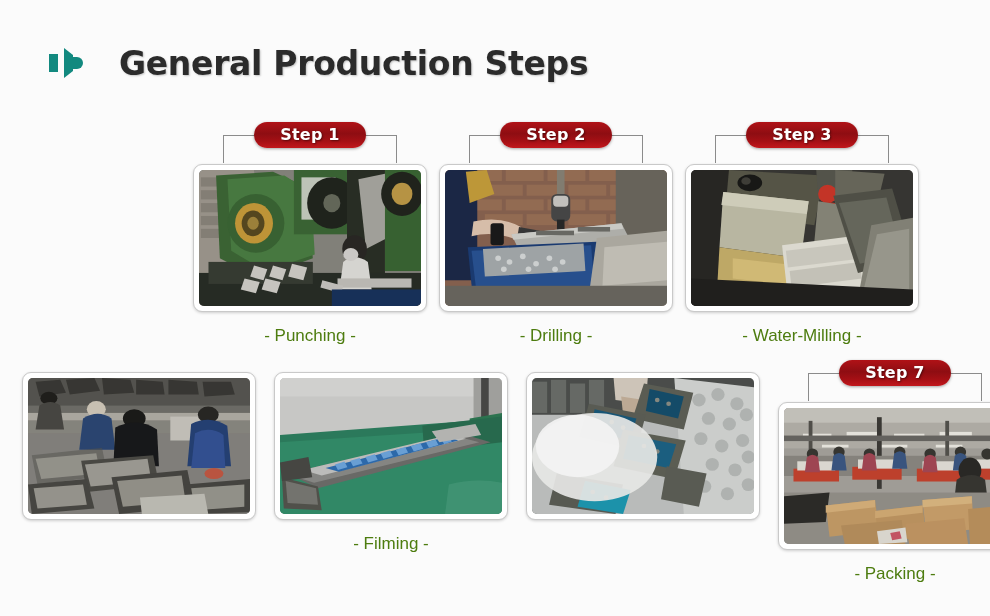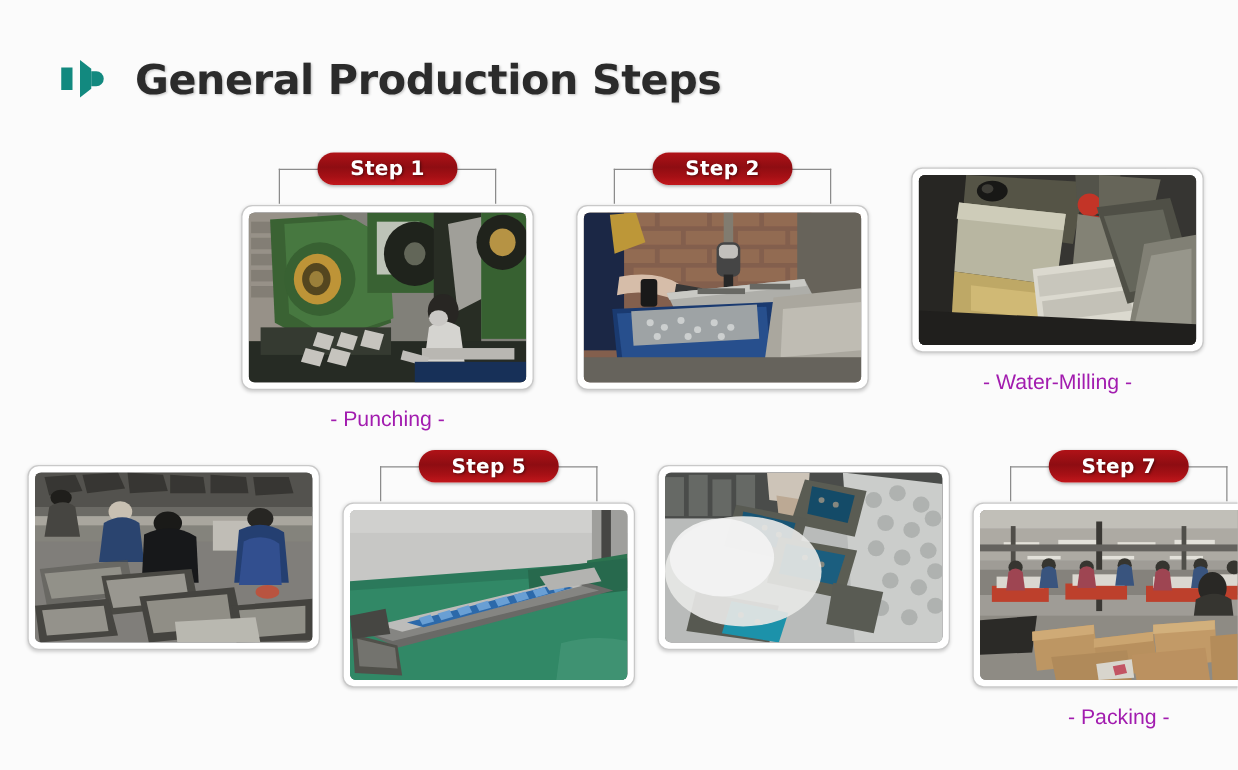--- a/index.html
+++ b/index.html
@@ -13,38 +13,38 @@
     position: relative;
   }
 
   
   .header {
     position: absolute;
     left: 44px;
     top: 40px;
     display: flex;
     align-items: center;
-    gap: 18px;
+    gap: 29px;
   }
   .brand-icon { width: 46px; height: 46px; display: block; }
   .page-title {
     font-size: 33px;
     font-weight: bold;
     color: #2b2b2b;
     letter-spacing: -0.3px;
     text-shadow: 1px 1px 2px rgba(0,0,0,0.22);
     font-family: "DejaVu Sans", sans-serif;
   }
 
   
   .row {
     position: absolute;
     display: flex;
   }
-  .row-top { left: 148px; top: 122px; gap: 34px; padding-left: 45px; }
+  .row-top { left: 148px; top: 122px; gap: 12px; padding-left: 45px; }
   .row-bottom { left: 22px; top: 360px; gap: 18px; }
 
   .step-card {
     width: 234px;
     position: relative;
   }
 
   
   .connector {
     position: absolute;
@@ -101,21 +101,21 @@
     overflow: hidden;
     position: relative;
     background: #6f6f6f;
   }
   .photo svg { width: 100%; height: 100%; display: block; }
 
   .caption {
     margin-top: 14px;
     text-align: center;
     font-size: 17px;
-    color: #a21caf;
+    color: #4d7c0f;
     font-family: "Liberation Sans", sans-serif;
   }
 </style>
 </head>
 <body>
 
 <div class="header">
   <span>
     <svg class="brand-icon" viewBox="0 0 46 46" aria-hidden="true">
       <rect x="5" y="14" width="9" height="18" fill="#12897f"></rect>
@@ -242,24 +242,28 @@
               <circle cx="88" cy="108" r="3"></circle>
               <circle cx="116" cy="108" r="3"></circle>
           </g>
           <path d="M160 74 L234 66 L234 148 L150 148 Z" fill="#b5b2a8"></path>
           <path d="M168 84 L234 78 L234 120 L166 126 Z" fill="#cbc8bf"></path>
           <rect x="0" y="126" width="234" height="22" fill="#6d6a62"></rect>
           <rect x="0" y="0" width="234" height="148" fill="#000" opacity="0.06"></rect>
         </svg>
       </div>
     </div>
-  </div>
-
-  <div class="step-card">
-    <div class="connector"></div>
+    <div class="caption">- Drilling -</div>
+  </div>
+
+  <div class="step-card">
+    <div class="connector"></div>
+    <div class="badge-wrap">
+      <div class="badge">Step 3</div>
+    </div>
     <div class="photo-frame">
       <div class="photo">
         <svg viewBox="0 0 234 148" preserveAspectRatio="none" aria-hidden="true">
           <rect width="234" height="148" fill="#3b3a36"></rect>
           <rect x="0" y="0" width="40" height="148" fill="#2a2926"></rect>
           <path d="M40 0 L140 6 L130 60 L36 46 Z" fill="#5c5b4c"></path>
           <path d="M34 24 L124 34 L116 96 L30 84 Z" fill="#c6c4ae"></path>
           <path d="M34 24 L124 34 L122 48 L32 38 Z" fill="#dedcc8"></path>
           <path d="M30 84 L116 96 L112 130 L28 120 Z" fill="#cdb56e"></path>
           <path d="M44 96 L112 104 L110 126 L44 118 Z" fill="#e0c77e"></path>
@@ -329,23 +333,20 @@
           <path d="M172 120 L228 116 L228 140 L176 144 Z" fill="#9d9b93"></path>
           <path d="M118 130 L186 126 L190 148 L120 148 Z" fill="#c8c6be"></path>
           <rect x="0" y="0" width="234" height="148" fill="#000" opacity="0.07"></rect>
         </svg>
       </div>
     </div>
   </div>
 
   <div class="step-card">
     <div class="connector"></div>
-    <div class="badge-wrap">
-      <div class="badge">Step 5</div>
-    </div>
     <div class="photo-frame">
       <div class="photo">
         <svg viewBox="0 0 234 148" preserveAspectRatio="none" aria-hidden="true">
           <rect width="234" height="148" fill="#c9c9c7"></rect>
           <rect x="0" y="0" width="234" height="66" fill="#d2d2d0"></rect>
           <rect x="0" y="0" width="234" height="20" fill="#dcdcda"></rect>
           <rect x="204" y="0" width="30" height="52" fill="#a8a8a5"></rect>
           <rect x="212" y="0" width="8" height="46" fill="#4a4a48"></rect>
           <path d="M200 44 L234 38 L234 68 L198 70 Z" fill="#2f7a54"></path>
           <path d="M0 62 L234 44 L234 148 L0 148 Z" fill="#2e8060"></path>
@@ -367,20 +368,21 @@
           </g>
           <path d="M2 108 L40 118 L44 144 L4 142 Z" fill="#55554f"></path>
           <path d="M6 112 L38 120 L40 138 L8 136 Z" fill="#7a7a74"></path>
           <path d="M0 92 L30 86 L34 108 L2 112 Z" fill="#4a4a46"></path>
           <path d="M160 58 L206 50 L212 62 L168 70 Z" fill="#bdbdba"></path>
           <path d="M178 116 q28 -8 56 -2 l0 34 -60 0 z" fill="#4ea182" opacity="0.6"></path>
           <rect x="0" y="0" width="234" height="148" fill="#000" opacity="0.05"></rect>
         </svg>
       </div>
     </div>
+    <div class="caption">- Filming -</div>
   </div>
 
   <div class="step-card">
     <div class="connector"></div>
     <div class="photo-frame">
       <div class="photo">
         <svg viewBox="0 0 234 148" preserveAspectRatio="none" aria-hidden="true">
           <rect width="234" height="148" fill="#c3c6c4"></rect>
           <rect x="0" y="0" width="234" height="40" fill="#4e514e"></rect>
           <g fill="#6c6f6b">

